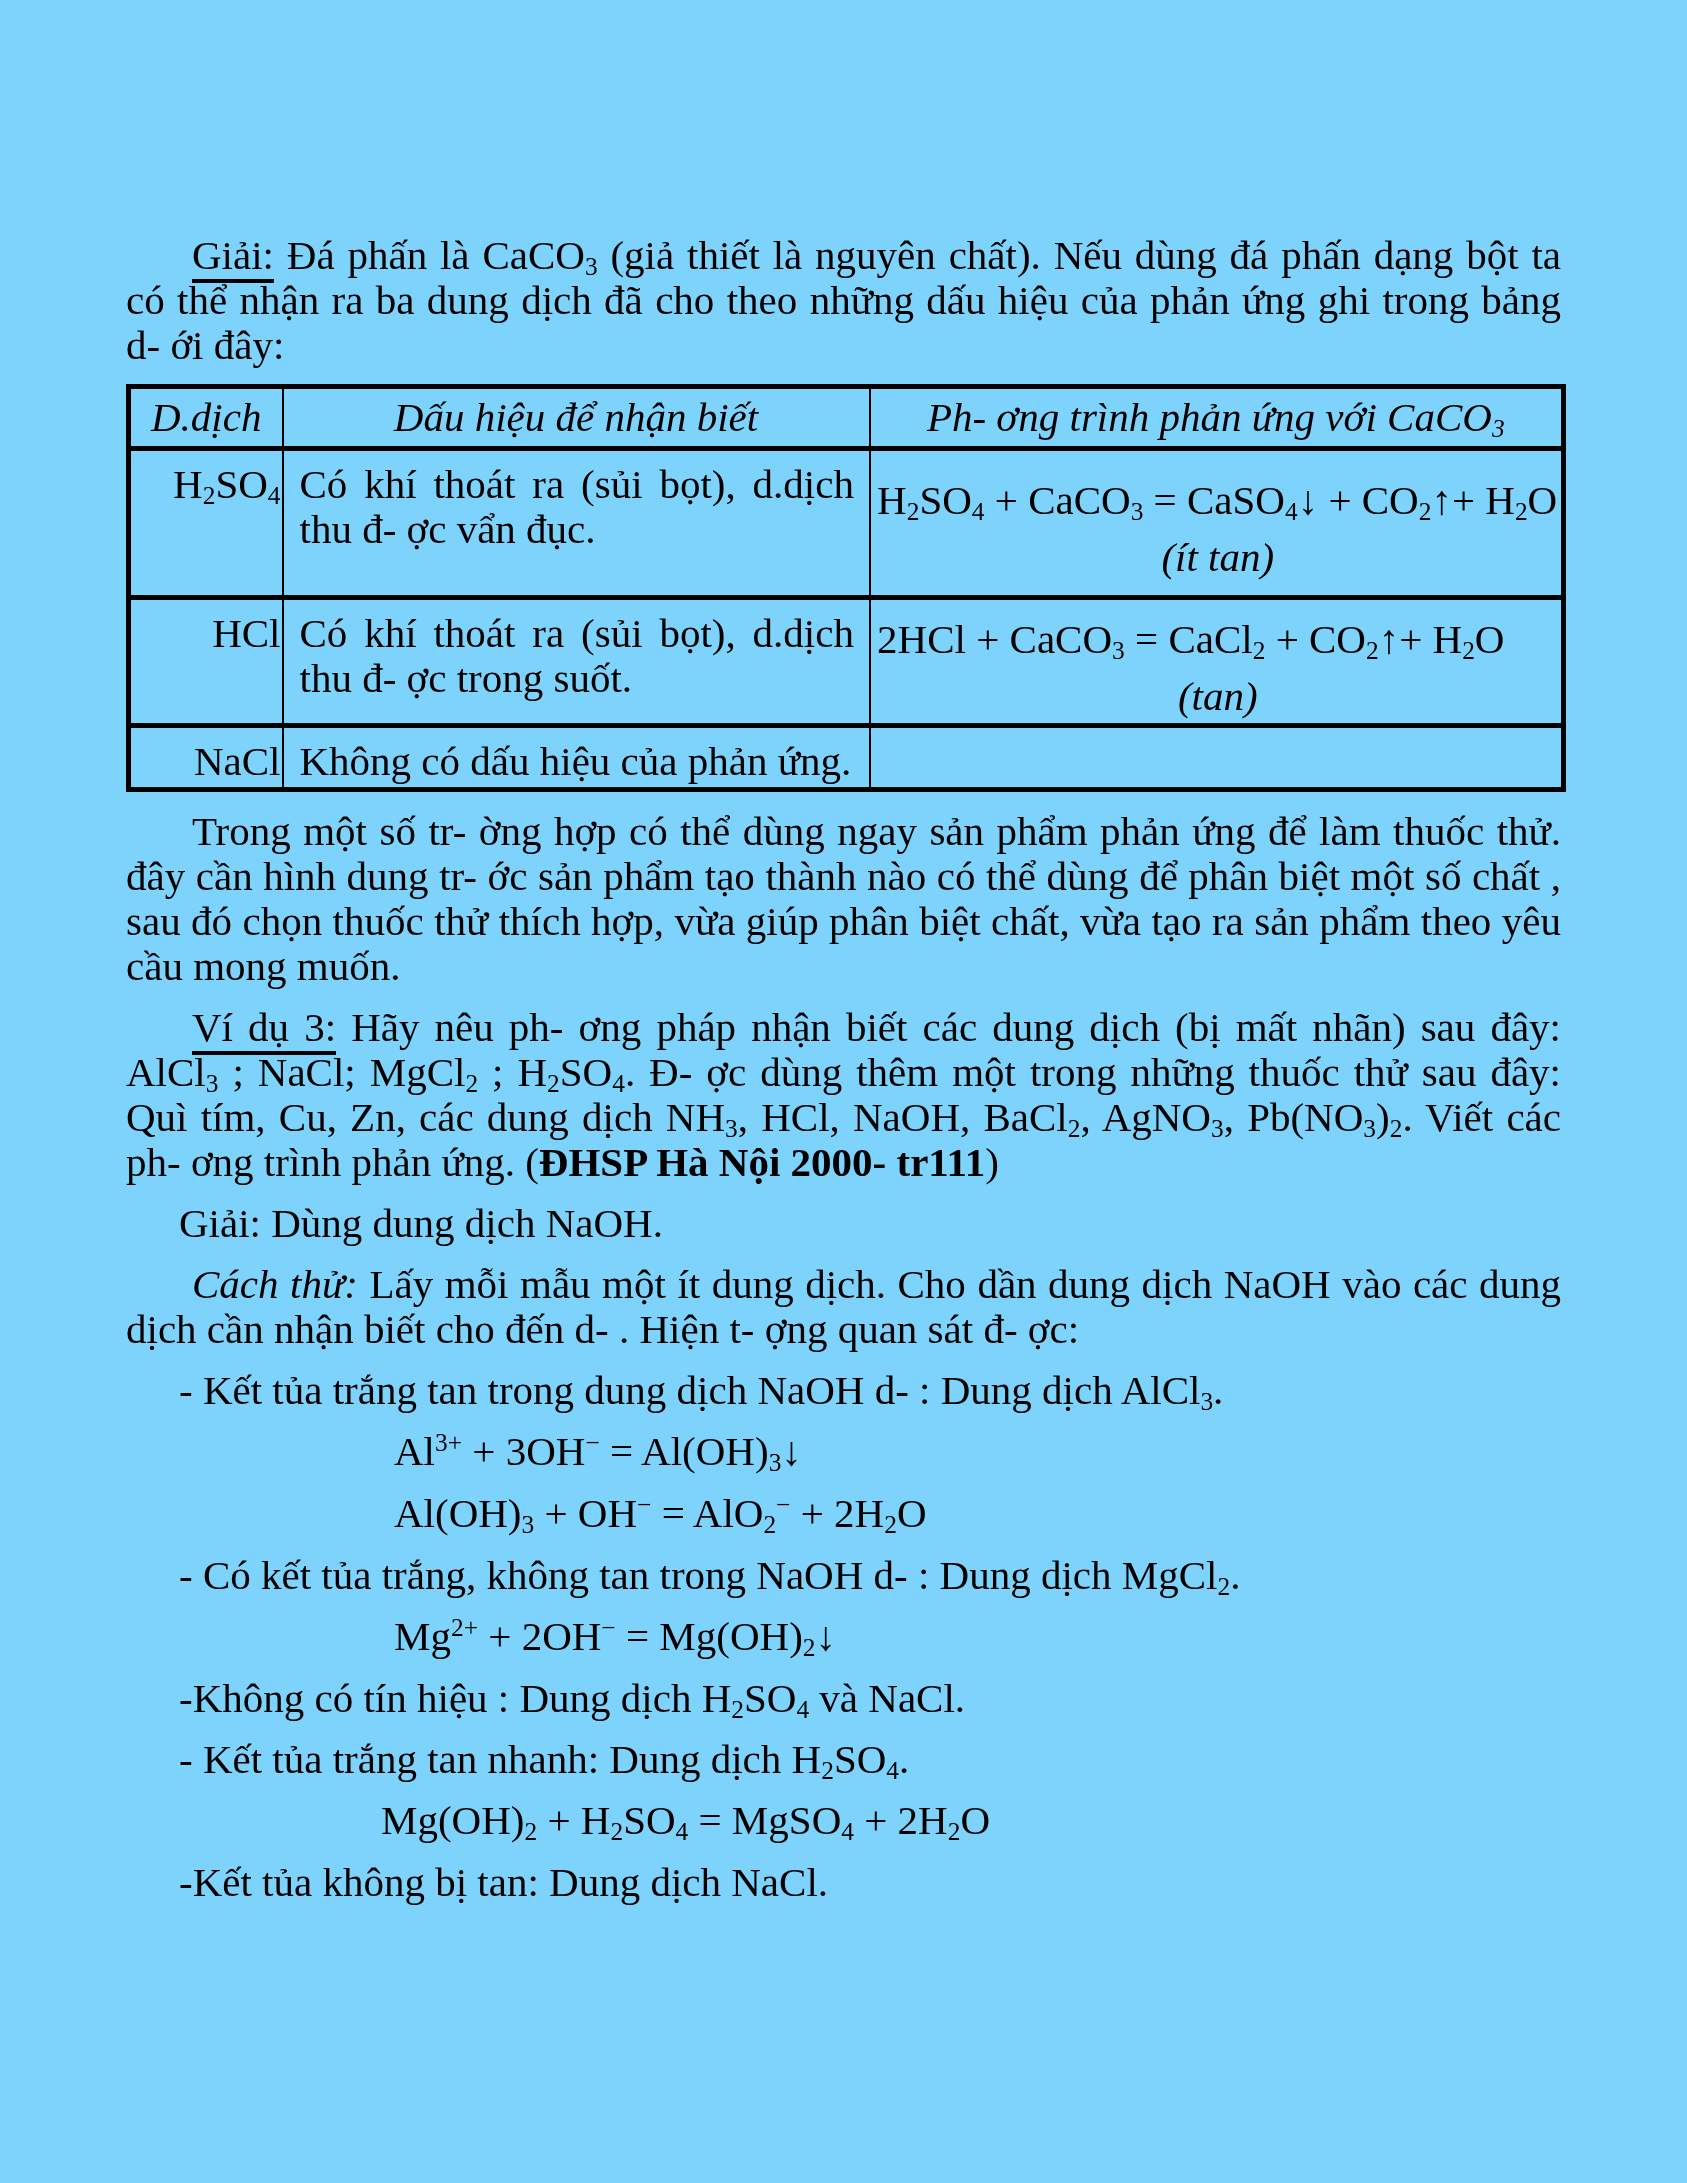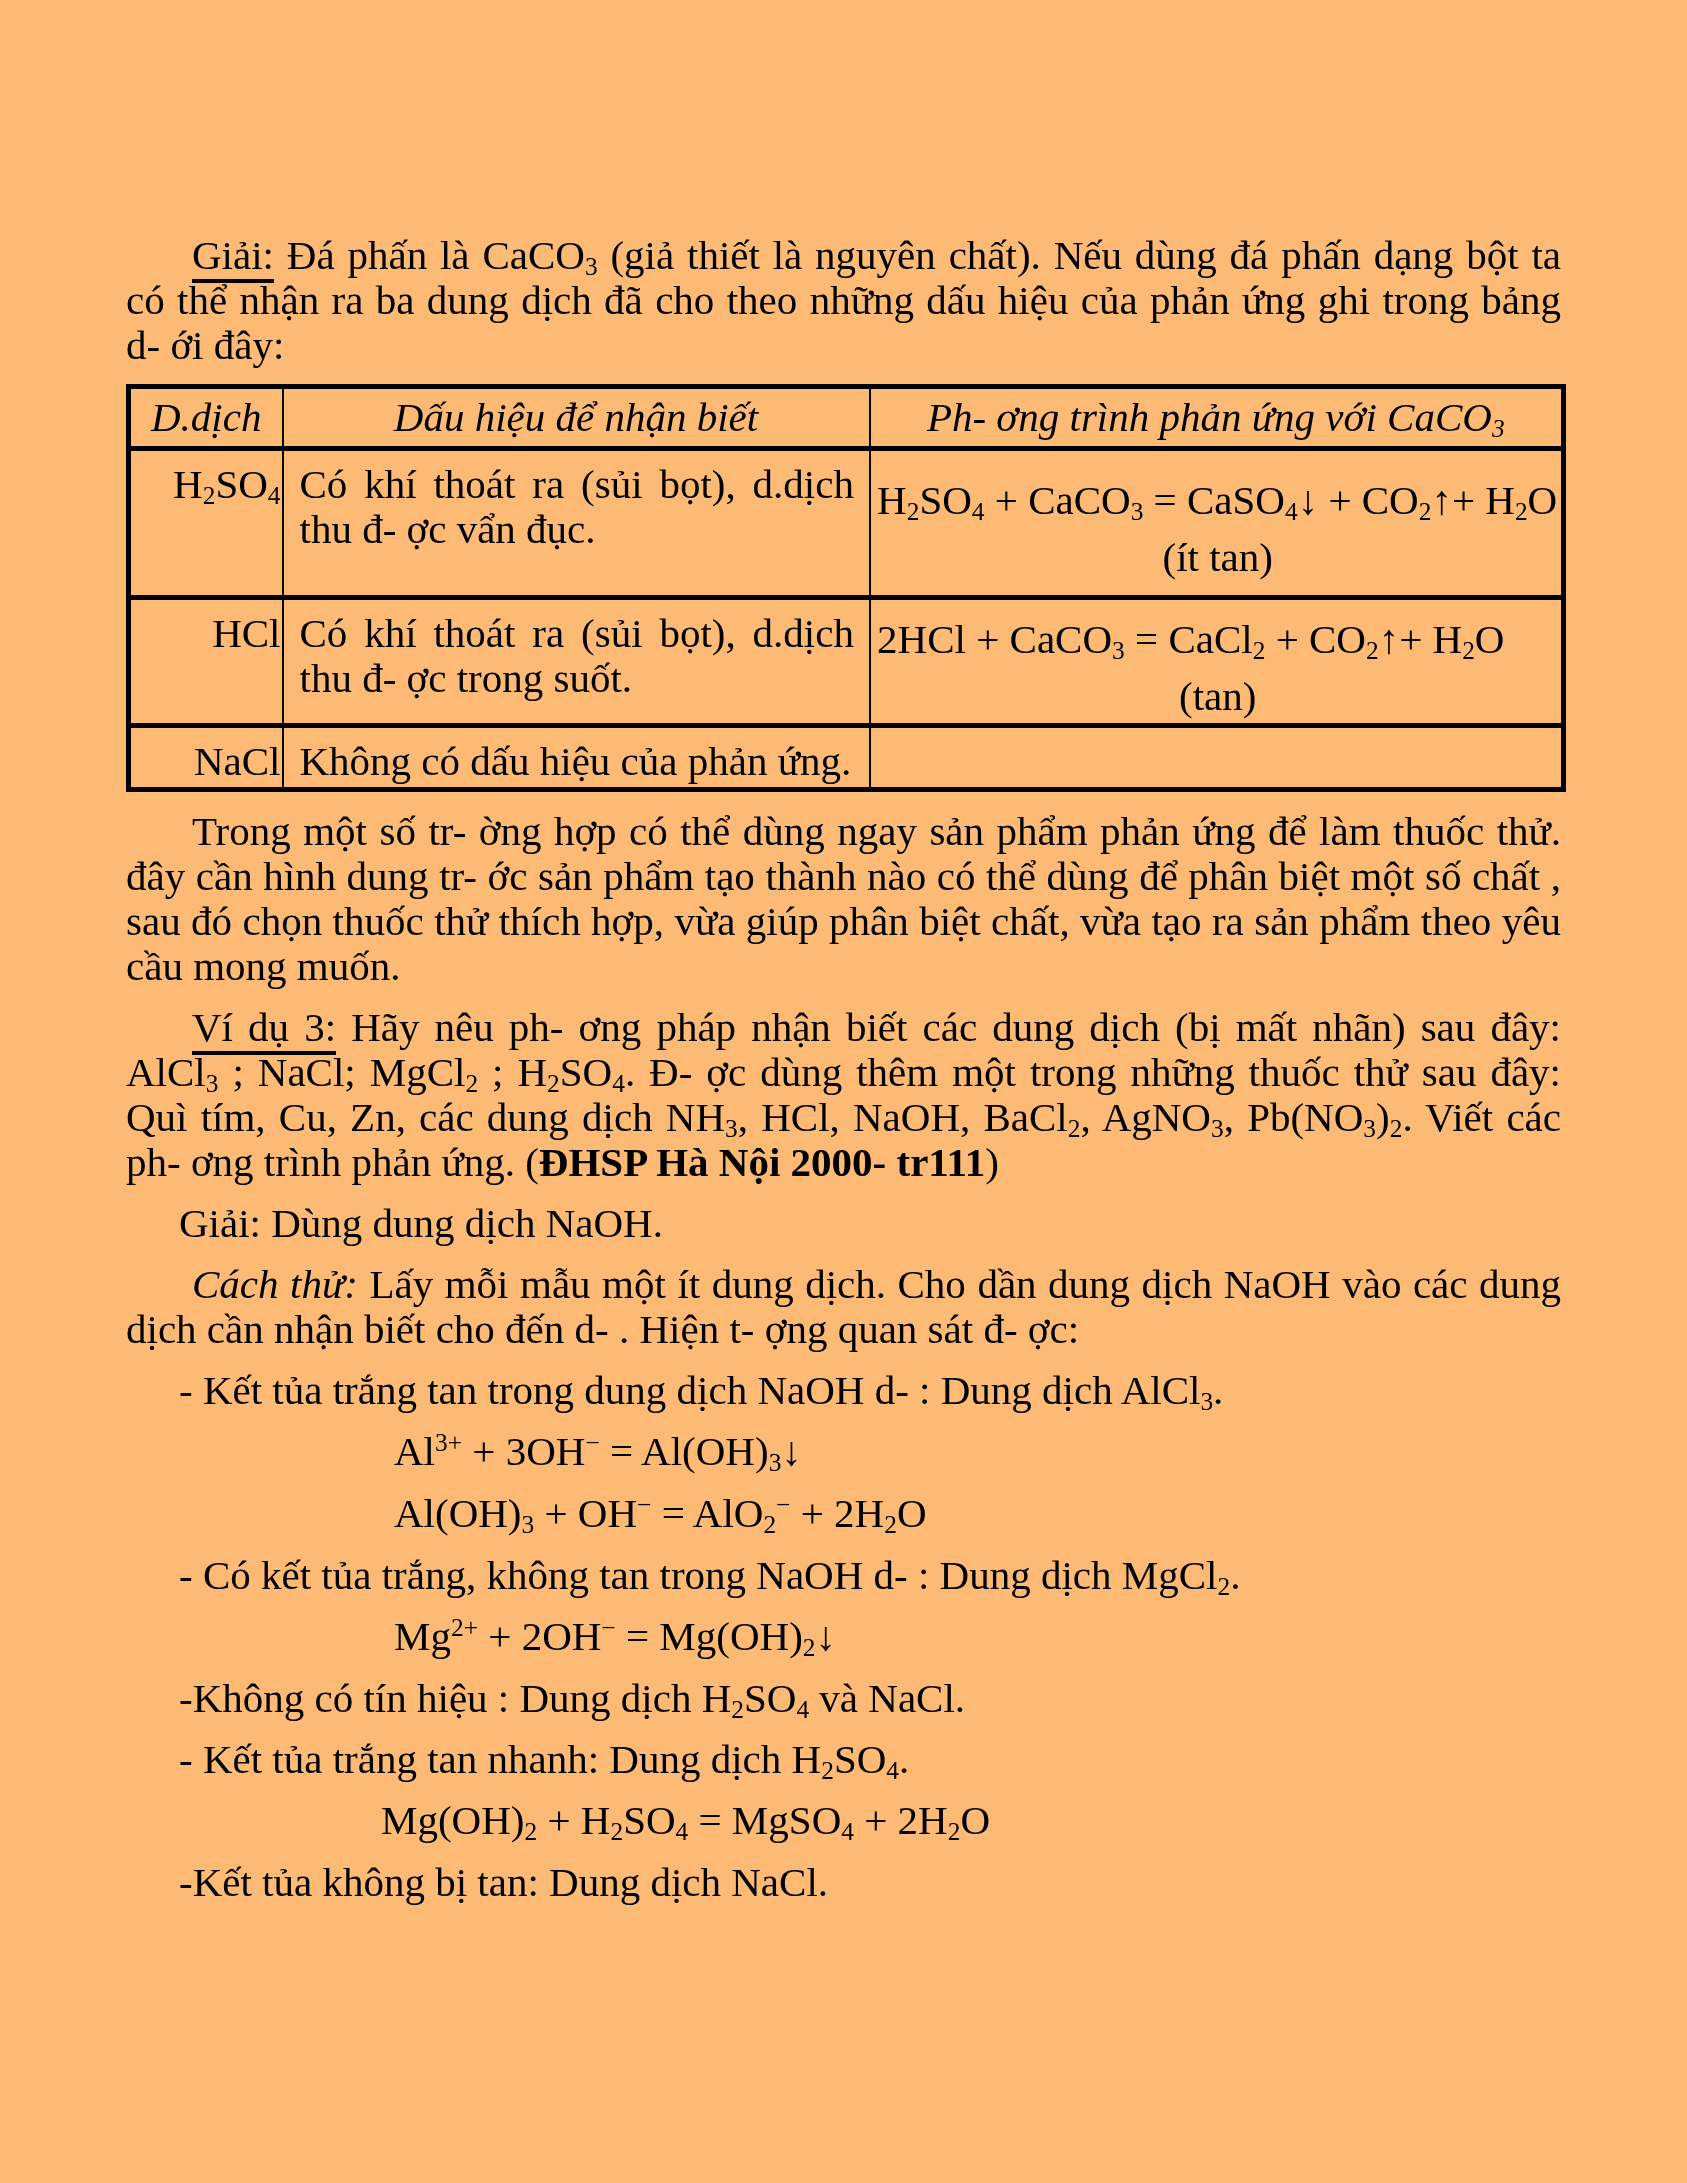--- a/index.html
+++ b/index.html
@@ -1,19 +1,19 @@
 <!DOCTYPE html>
 <html style="font-size:10.6px"><head>
 <meta charset="utf-8">
 <style>
   html,body { margin:0; padding:0; background:#ffffff; }
   .page {
     position:relative;
     width:1687px; height:2183px;
-    background:#fdba74; color:#000000;
+    background:#7dd3fc; color:#000000;
     font-family:"Liberation Serif","DejaVu Serif",serif;
     font-size:41px; line-height:45px;
     box-sizing:border-box;
     padding:233px 126px 0 126px;
     overflow:hidden;
   }
   p.para { margin:0 0 16px 0; }
   .justify { text-align:justify; }
   .indent-lg { text-indent:66px; }
   .indent-sm { text-indent:53px; }
@@ -47,21 +47,21 @@
   tr.h-r3 { height:64px; }
   table.rx th {
     font-style:italic; font-weight:normal;
     text-align:center; vertical-align:middle;
     padding:0 4px;
   }
   td.c1 { text-align:right; vertical-align:top; padding-top:10.6px; }
   td.c2 { text-align:justify; vertical-align:top; padding:10.6px 14.6px 0 16px; }
   td.c3 { vertical-align:middle; padding-left:6.6px; padding-right:2.6px; }
   .cell-eq { white-space:nowrap;margin-top:12px; }
-  .cell-note { text-align:center; margin-top:12px; }
+  .cell-note { text-align:center; margin-top:12px;font-style:italic; }
 
   .equation {
     margin:0 0 17px 268px;
     white-space:nowrap;
   }
   .equation.m2 { margin-left:255px; }
 </style>
 </head>
 <body>
 

